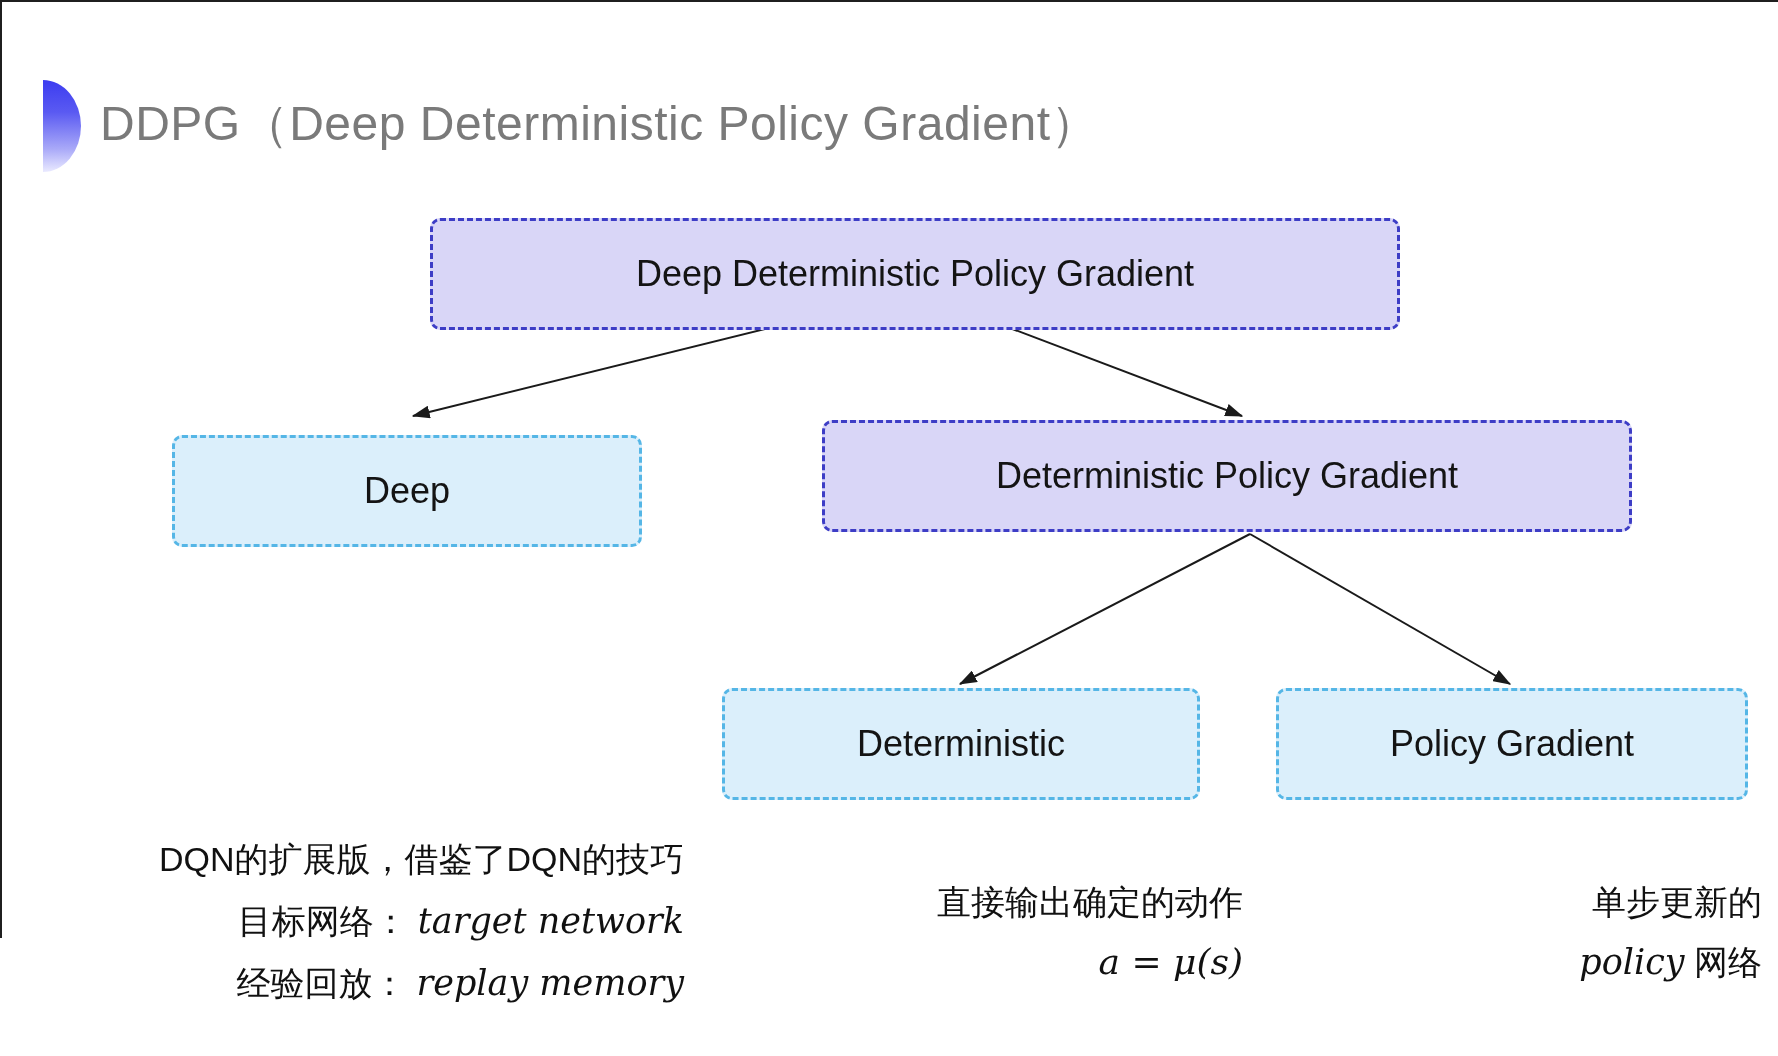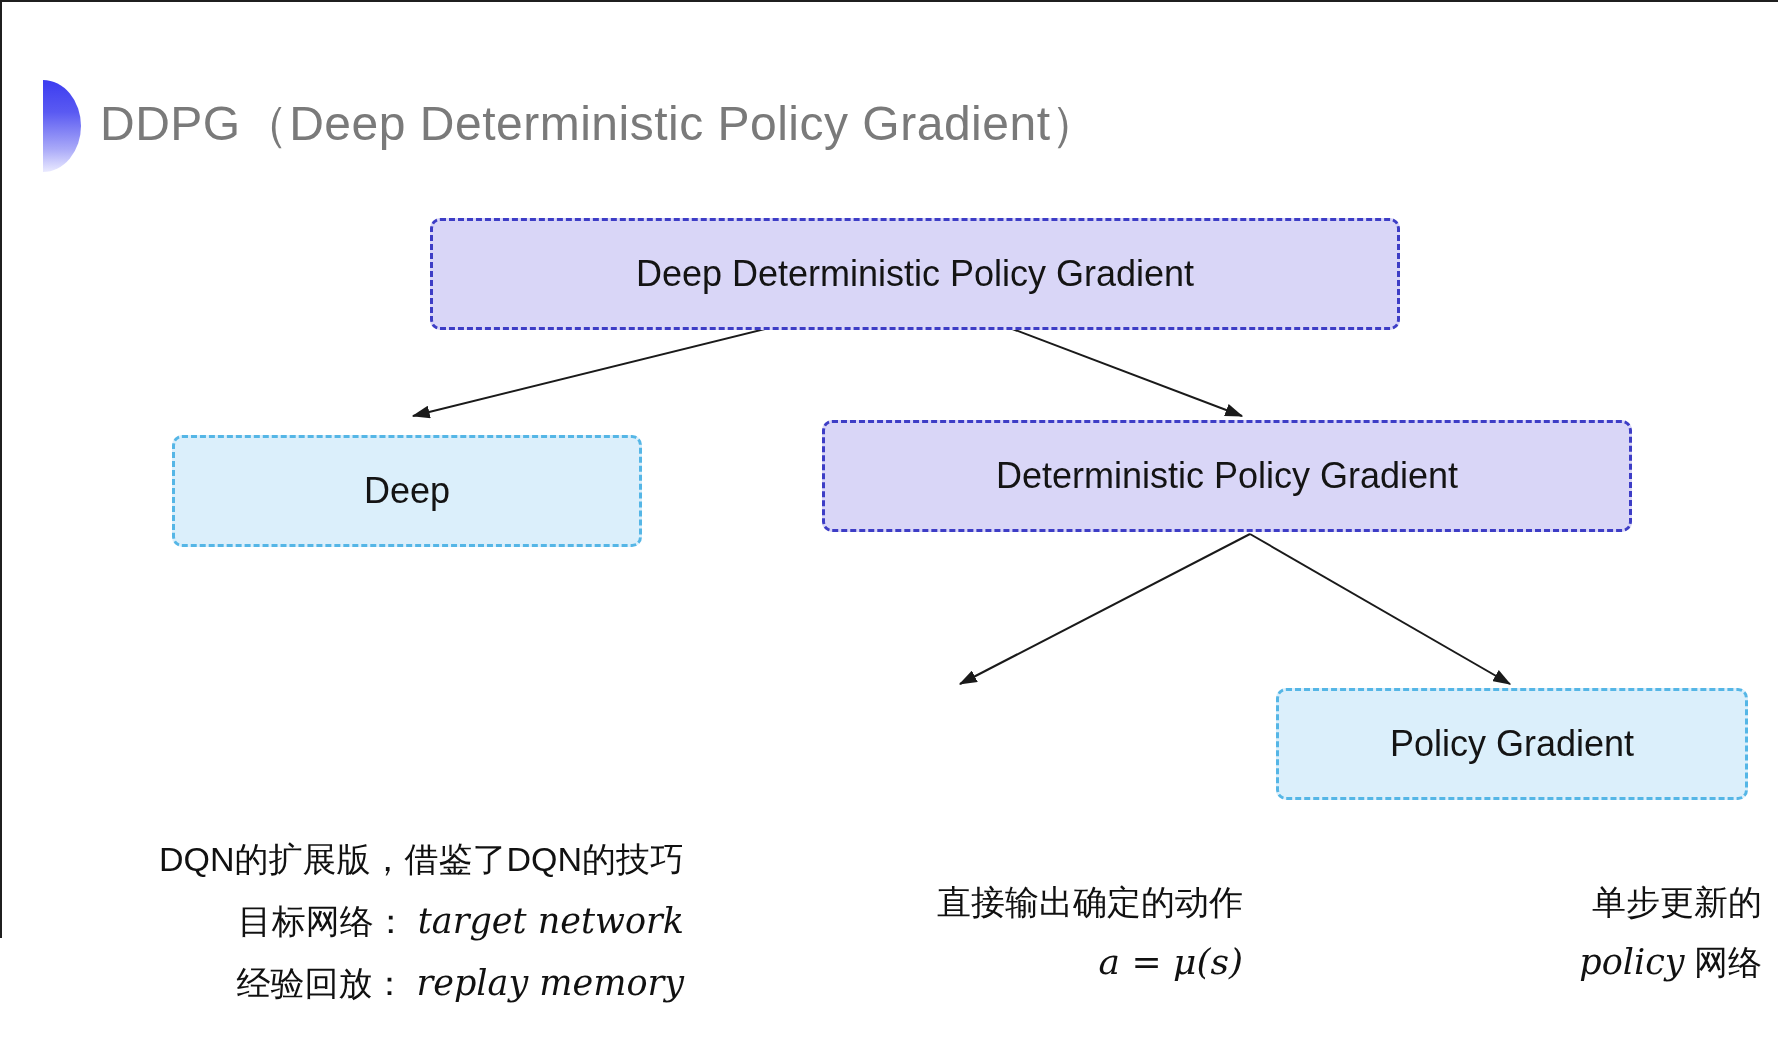--- a/index.html
+++ b/index.html
@@ -103,20 +103,23 @@
 
   <div class="node purple node-ddpg">
     <span>Deep Deterministic Policy Gradient</span>
   </div>
   <div class="node cyan node-deep">
     <span>Deep</span>
   </div>
   <div class="node purple node-dpg">
     <span>Deterministic Policy Gradient</span>
   </div>
+  <div class="node cyan node-det">
+    <span>Deterministic</span>
+  </div>
   <div class="node cyan node-pg">
     <span>Policy Gradient</span>
   </div>
 
   <div class="notes notes-left">
     <div>
       <span>DQN的扩展版，借鉴了DQN的技巧</span>
     </div>
     <div>
       <span class="cjk-label">目标网络：</span><span class="serif-it">target network</span>

